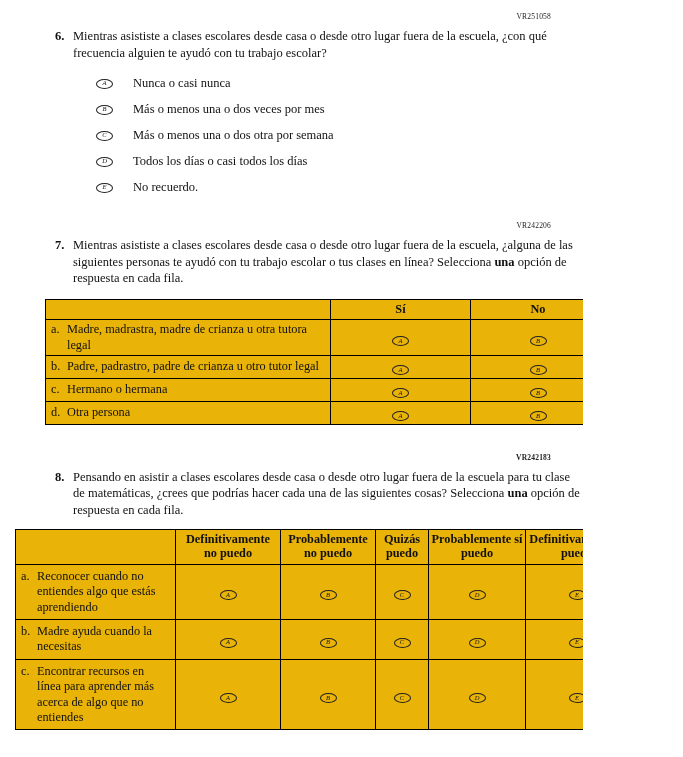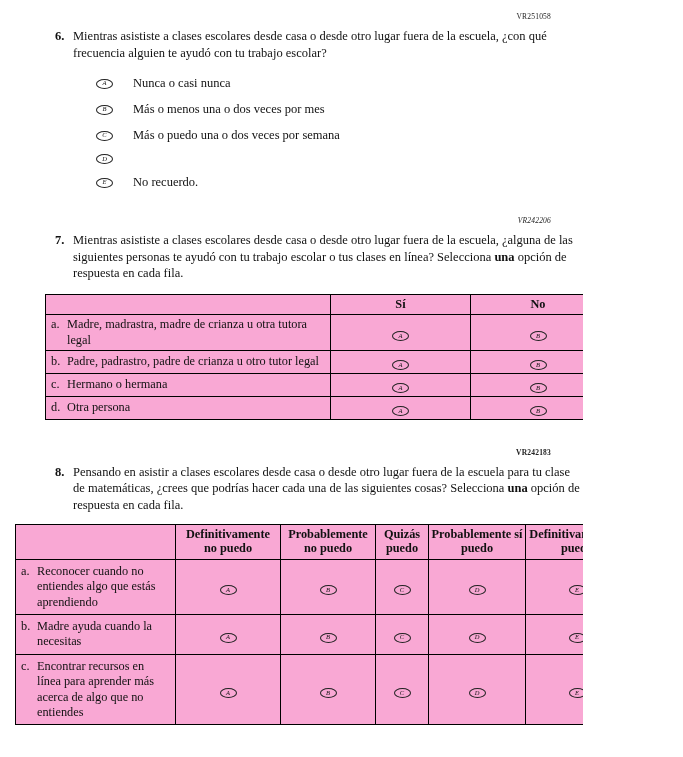--- a/index.html
+++ b/index.html
@@ -14,21 +14,21 @@
     padding-top: 12px;
     overflow: hidden;
   }
   .sec-code {
     text-align: right;
     padding-right: 32px;
     font-size: 7.5px;
     letter-spacing: 0.2px;
     color: #222;
   }
-  .sec-code.gap-q7 { margin-top: 26px; font-style: italic; }
+  .sec-code.gap-q7 { margin-top: 26px; }
   .sec-code.gap-q8 { margin-top: 28px; font-weight: bold; }
   .question {
     display: flex;
     margin-left: 55px;
     margin-top: 7px;
   }
   .q-num {
     font-weight: bold;
     width: 18px;
     flex: none;
@@ -51,21 +51,21 @@
     border: 1px solid #222;
     border-radius: 50%;
     font-size: 6.5px;
     line-height: 1;
     flex: none;
     font-style: italic;
     cursor: pointer;
   }
   .option .opt-label { margin-left: 20px; font-size: 12.5px; }
 
-  table { border-collapse: collapse; table-layout: fixed; background: #f9a8d4; }
+  table { border-collapse: collapse; table-layout: fixed; background: #eab308; }
   th, td { border: 1px solid #000; }
   .resp-table { border: 1.5px solid #000; }
   .q7-table { margin: 12px 0 0 45px; width: 607px; }
   .q8-table { margin: 11px 0 0 15px; width: 653px; }
   .col-head {
     font-weight: bold;
     font-size: 12.3px;
     text-align: center;
     vertical-align: middle;
     line-height: 1.12;
@@ -103,24 +103,25 @@
     <div class="option">
       <span class="bubble">A</span>
       <span class="opt-label">Nunca o casi nunca</span>
     </div>
     <div class="option">
       <span class="bubble">B</span>
       <span class="opt-label">Más o menos una o dos veces por mes</span>
     </div>
     <div class="option">
       <span class="bubble">C</span>
-      <span class="opt-label">Más o puedo una o dos veces por semana</span>
+      <span class="opt-label">Más o menos una o dos otra por semana</span>
     </div>
     <div class="option">
       <span class="bubble">D</span>
+      <span class="opt-label">Todos los días o casi todos los días</span>
     </div>
     <div class="option">
       <span class="bubble">E</span>
       <span class="opt-label">No recuerdo.</span>
     </div>
   </div>
 
   <div class="sec-code gap-q7">VR242206</div>
 
   <div class="question">

